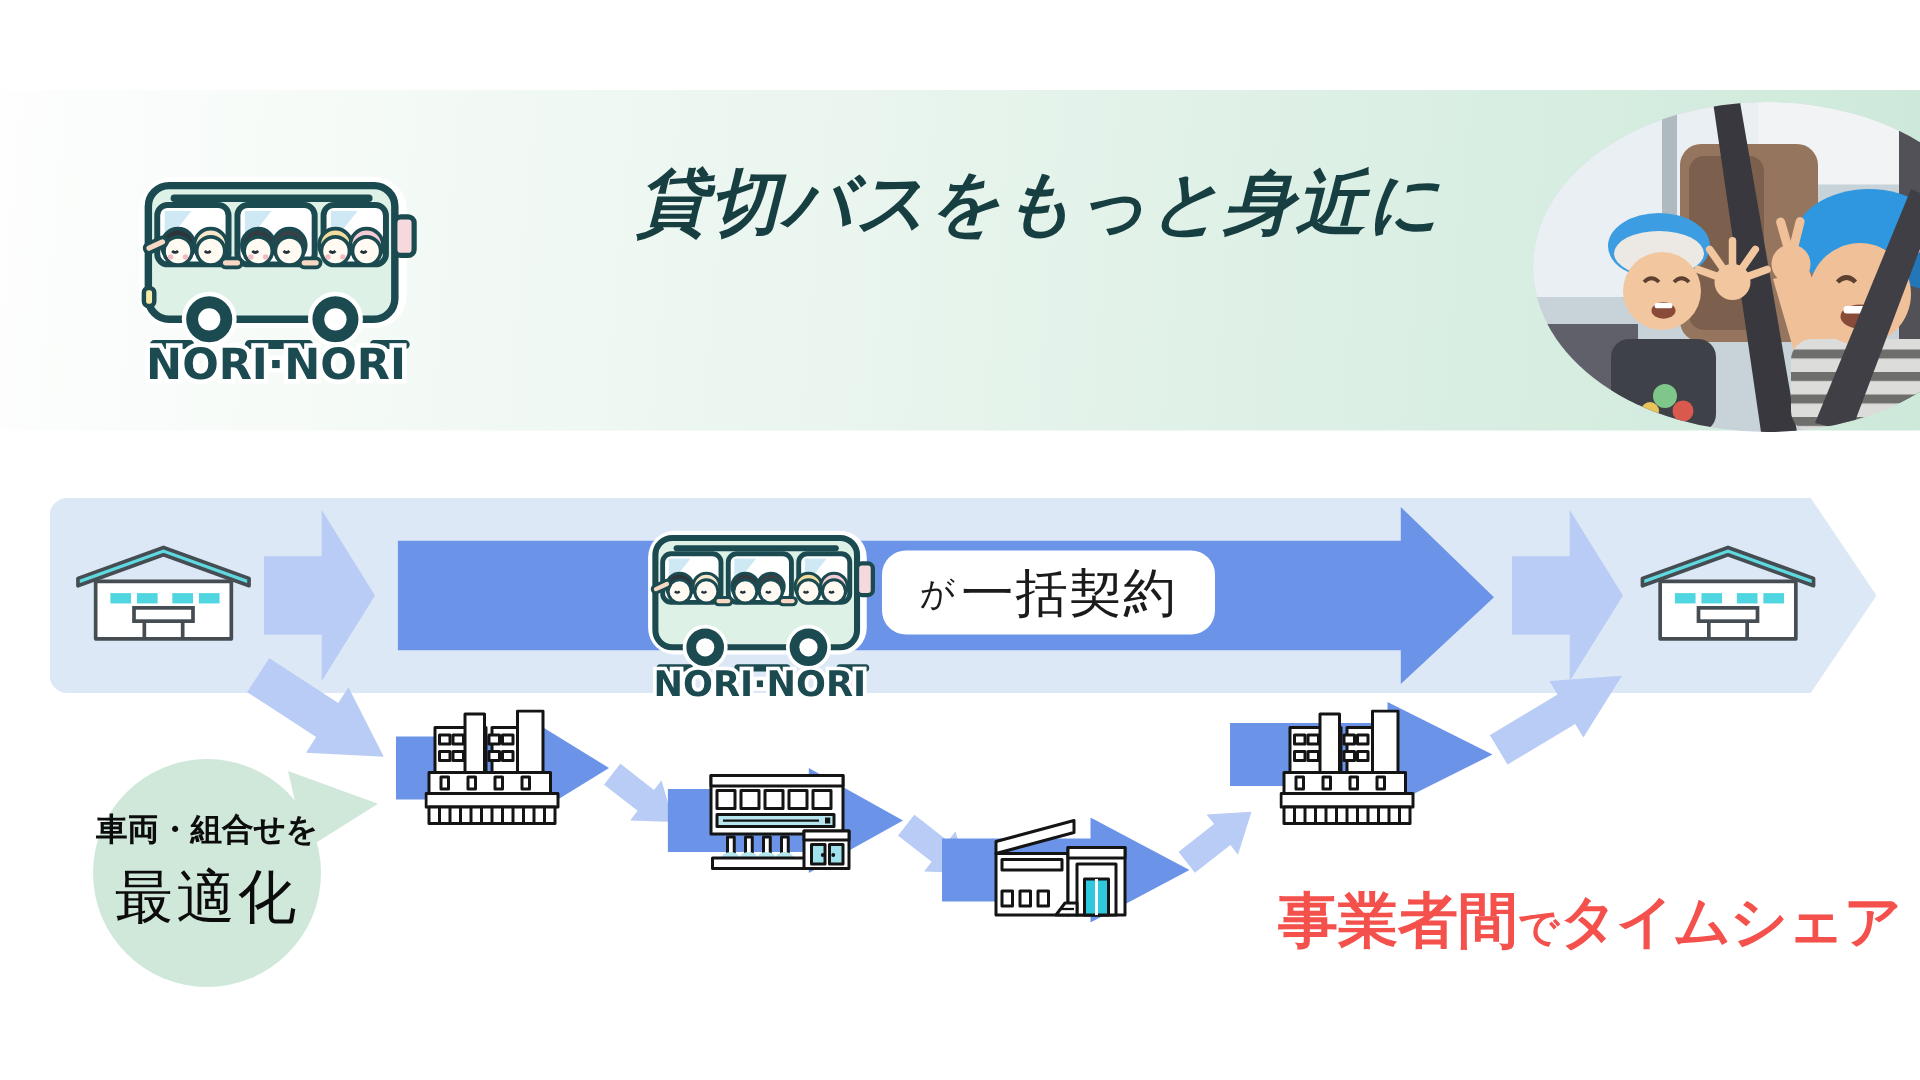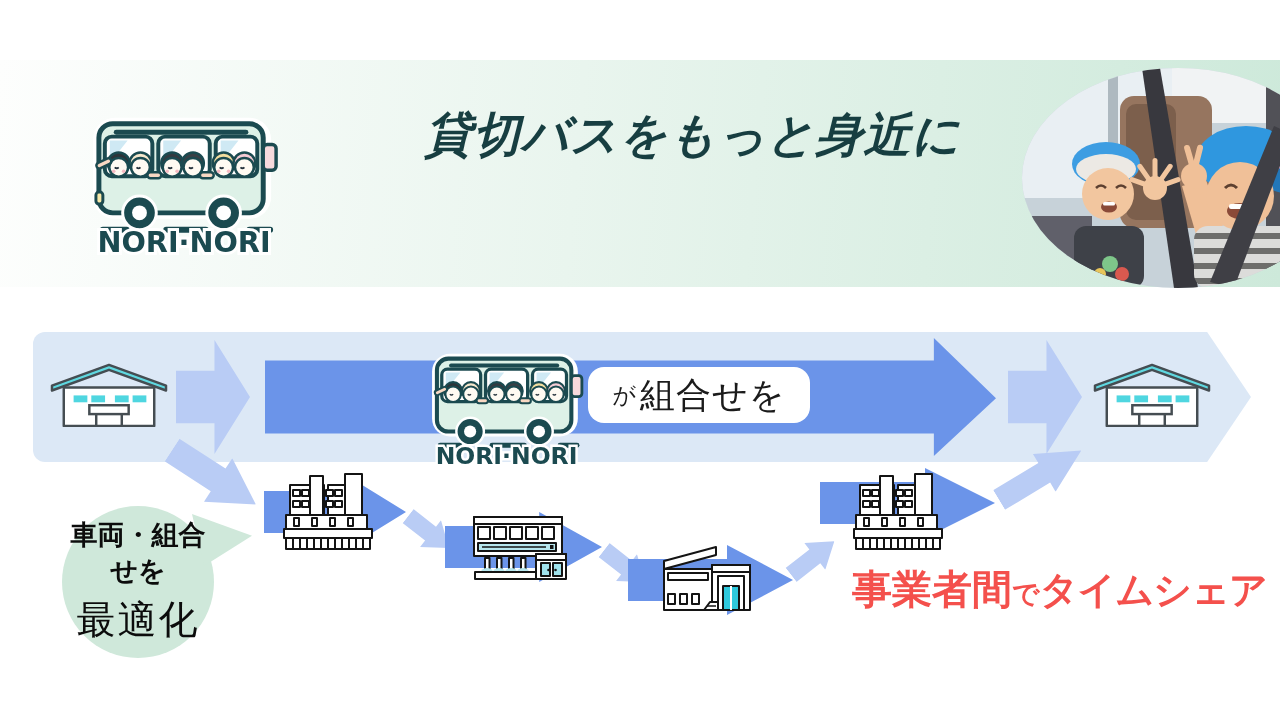--- a/index.html
+++ b/index.html
@@ -32,25 +32,25 @@
                 display:flex;align-items:center;justify-content:center;color:#1b1b1b;z-index:6;}
   .contract-box .particle{font-size:23px;font-weight:500;margin-right:4px;}
   .contract-box .label{font-size:35px;font-weight:500;letter-spacing:1px;}
 
   
   .bubble{left:62px;top:506px;width:152px;height:152px;border-radius:50%;background:#cfe8da;}
   .bubble-tail{left:192px;top:514px;width:60px;height:52px;background:#cfe8da;
                clip-path:polygon(0 0,100% 42%,20% 100%);}
   .bubble-text{left:62px;top:506px;width:152px;height:152px;display:flex;flex-direction:column;
                align-items:center;justify-content:center;color:#0c0c0c;z-index:5;text-align:center;}
-  .bubble-text .s{font-size:27px;font-weight:700;letter-spacing:0;}
+  .bubble-text .s{font-size:21px;font-weight:700;letter-spacing:0;}
   .bubble-text .b{font-size:39px;font-weight:400;letter-spacing:2px;margin-top:4px;}
 
   
-  .caption{left:852px;top:562px;color:#f4504c;white-space:nowrap;z-index:5;}
+  .caption{left:852px;top:586px;color:#f4504c;white-space:nowrap;z-index:5;}
   .caption .k{font-size:40px;font-weight:900;}
   .caption .p{font-size:27px;font-weight:700;}
   .caption .t{font-size:38px;font-weight:900;letter-spacing:-1px;}
 
   svg{display:block;}
   text.brand{font-family:"DejaVu Sans","Liberation Sans",sans-serif;}
 </style>
 </head>
 <body>
 
@@ -262,21 +262,21 @@
         <rect x="12" y="127" width="30" height="6" rx="3"></rect>
         <rect x="76" y="127" width="46" height="6" rx="3"></rect>
         <rect x="160" y="127" width="27" height="6" rx="3"></rect>
       </g>
       <text class="brand" x="97" y="153" text-anchor="middle" font-size="29" font-weight="900" fill="#1b4a50" stroke="#fff" stroke-width="6" paint-order="stroke" data-name="brand-wordmark-small">NORI·NORI</text>
     </svg>
   </div>
 
   <div class="abs contract-box" data-name="contract-label-box">
     <span class="particle" data-name="contract-particle">が</span>
-    <span class="label" data-name="contract-label">組合せを</span>
+    <span class="label" data-name="contract-label">一括契約</span>
   </div>
 
   <div class="abs arrow-light clip-band-light" style="left:1008px;top:340px;width:74px;height:114px;z-index:2" data-name="arrow-right-light-icon"></div>
 
   <div class="abs" style="left:1093px;top:361px;z-index:3" data-name="warehouse-right-icon">
     <svg viewBox="0 0 120 68" width="118">
       <g stroke="#454d52" stroke-width="2.5" stroke-linejoin="round">
         <rect x="14" y="27" width="92" height="39" fill="#fff"></rect>
         <polygon points="2,25 60,4 118,25 118,30 60,9 2,30" fill="#5fd8e0"></polygon>
       </g>

